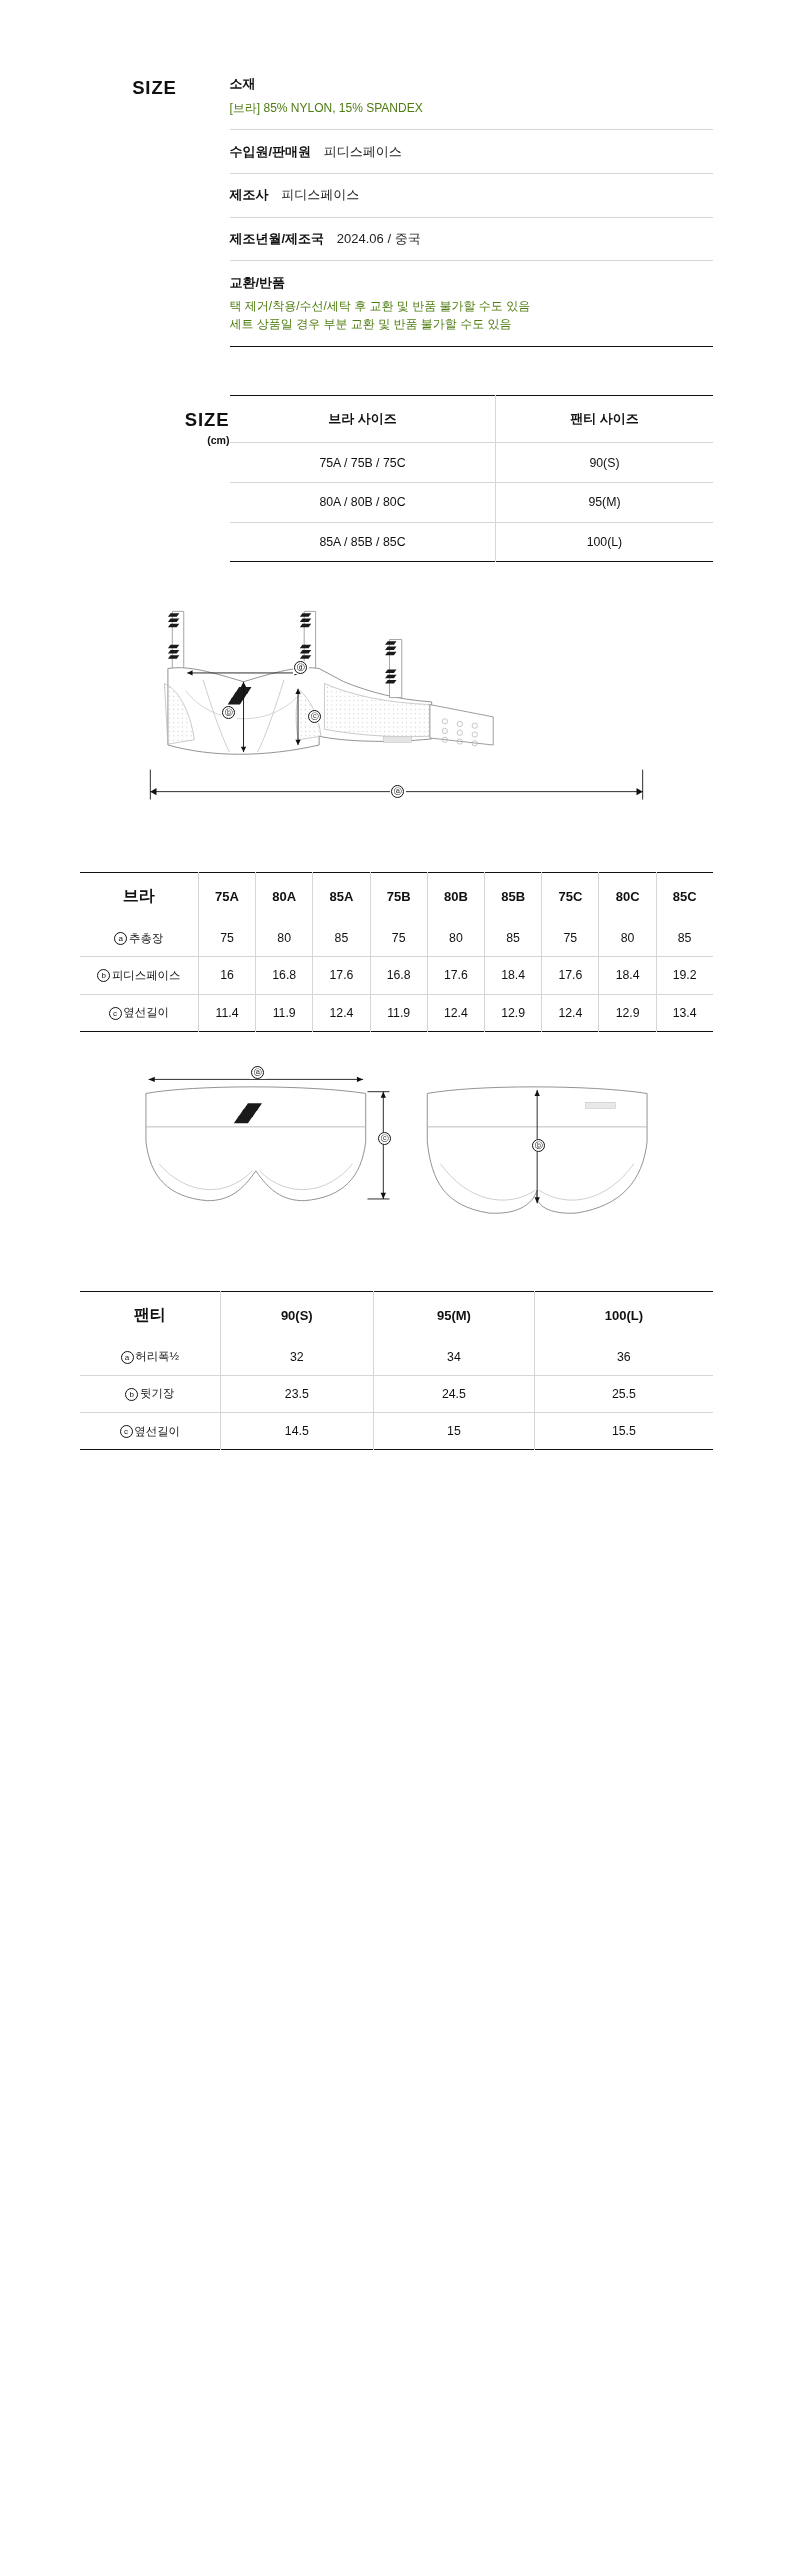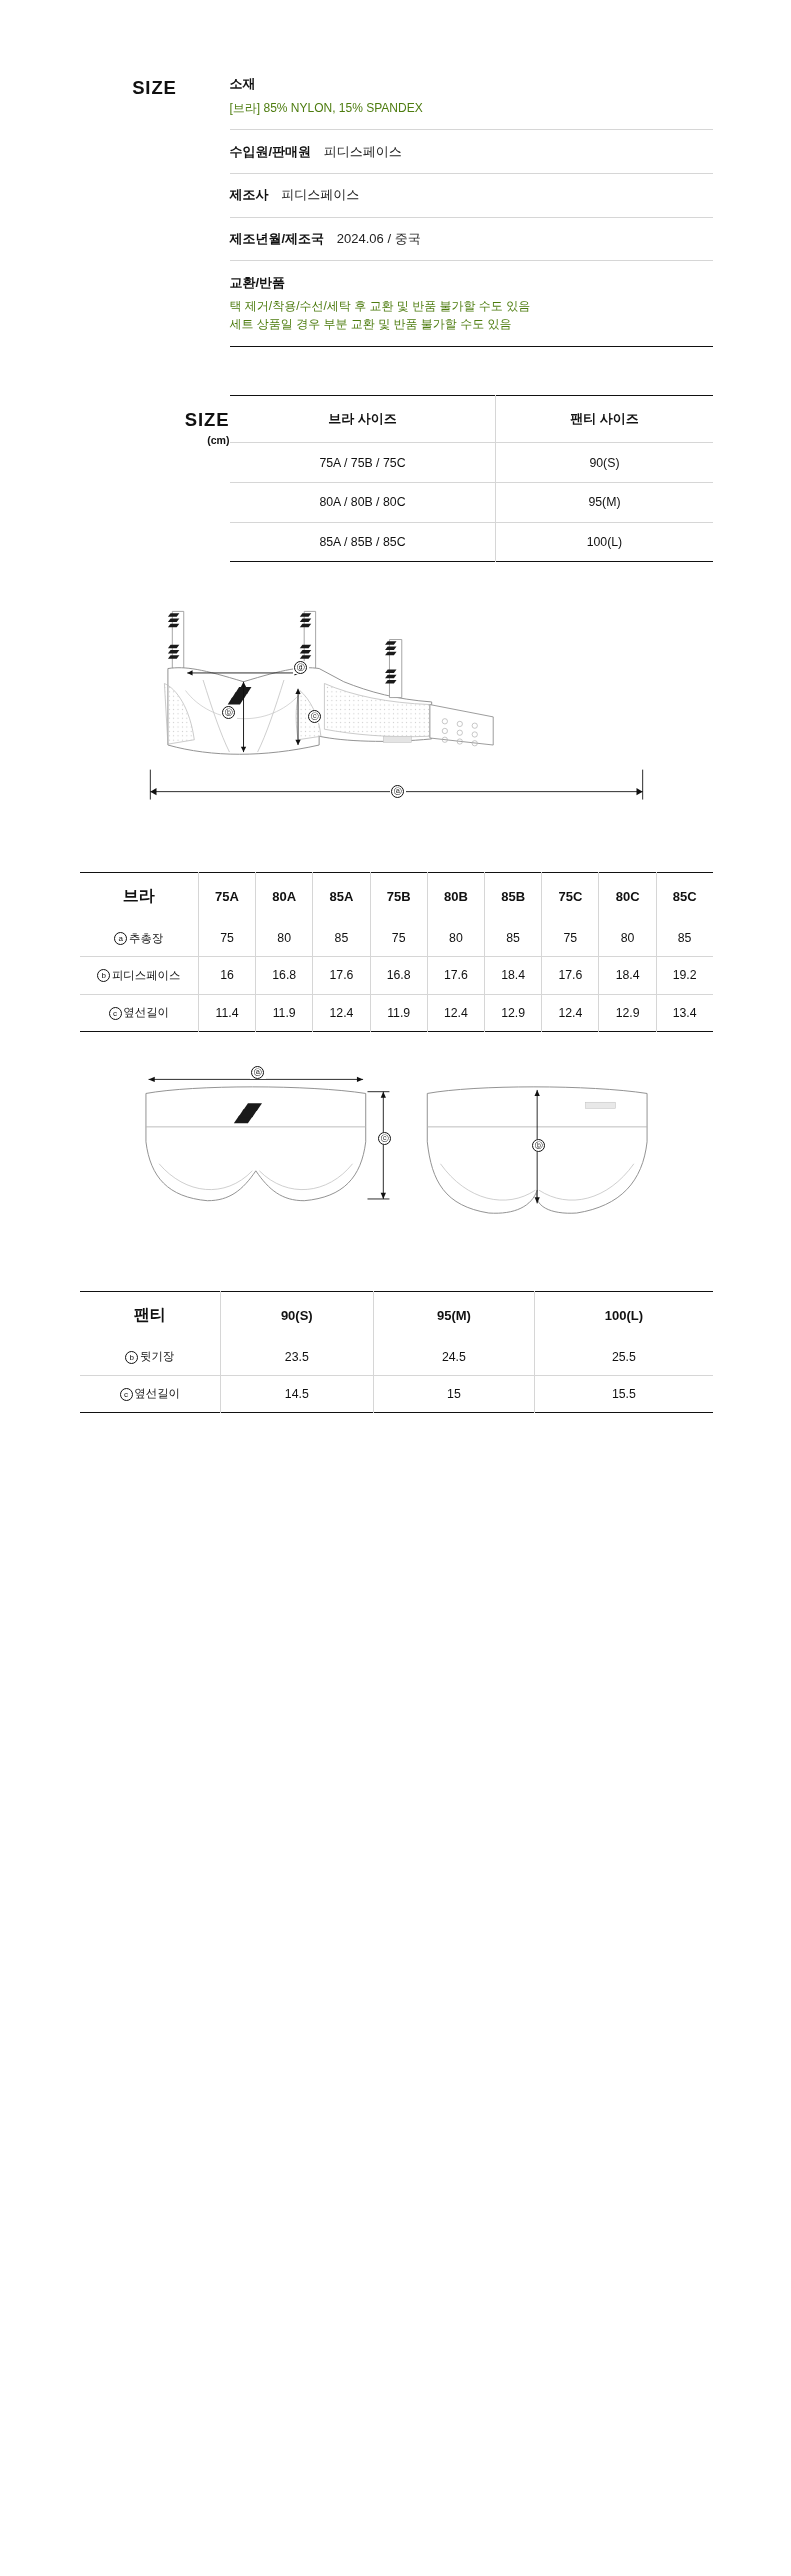--- a/index.html
+++ b/index.html
@@ -477,20 +477,26 @@
     <thead>
       <tr>
         <th class="corner" style="width:141px;">팬티</th>
         <th>90(S)</th>
         <th>95(M)</th>
         <th>100(L)</th>
       </tr>
     </thead>
     <tbody>
       <tr>
+        <th class="rowhead"><span class="circ">a</span><span>허리폭½</span></th>
+        <td>32</td>
+        <td>34</td>
+        <td>36</td>
+      </tr>
+      <tr>
         <th class="rowhead"><span class="circ">b</span><span>뒷기장</span></th>
         <td>23.5</td>
         <td>24.5</td>
         <td>25.5</td>
       </tr>
       <tr>
         <th class="rowhead"><span class="circ">c</span><span>옆선길이</span></th>
         <td>14.5</td>
         <td>15</td>
         <td>15.5</td>

